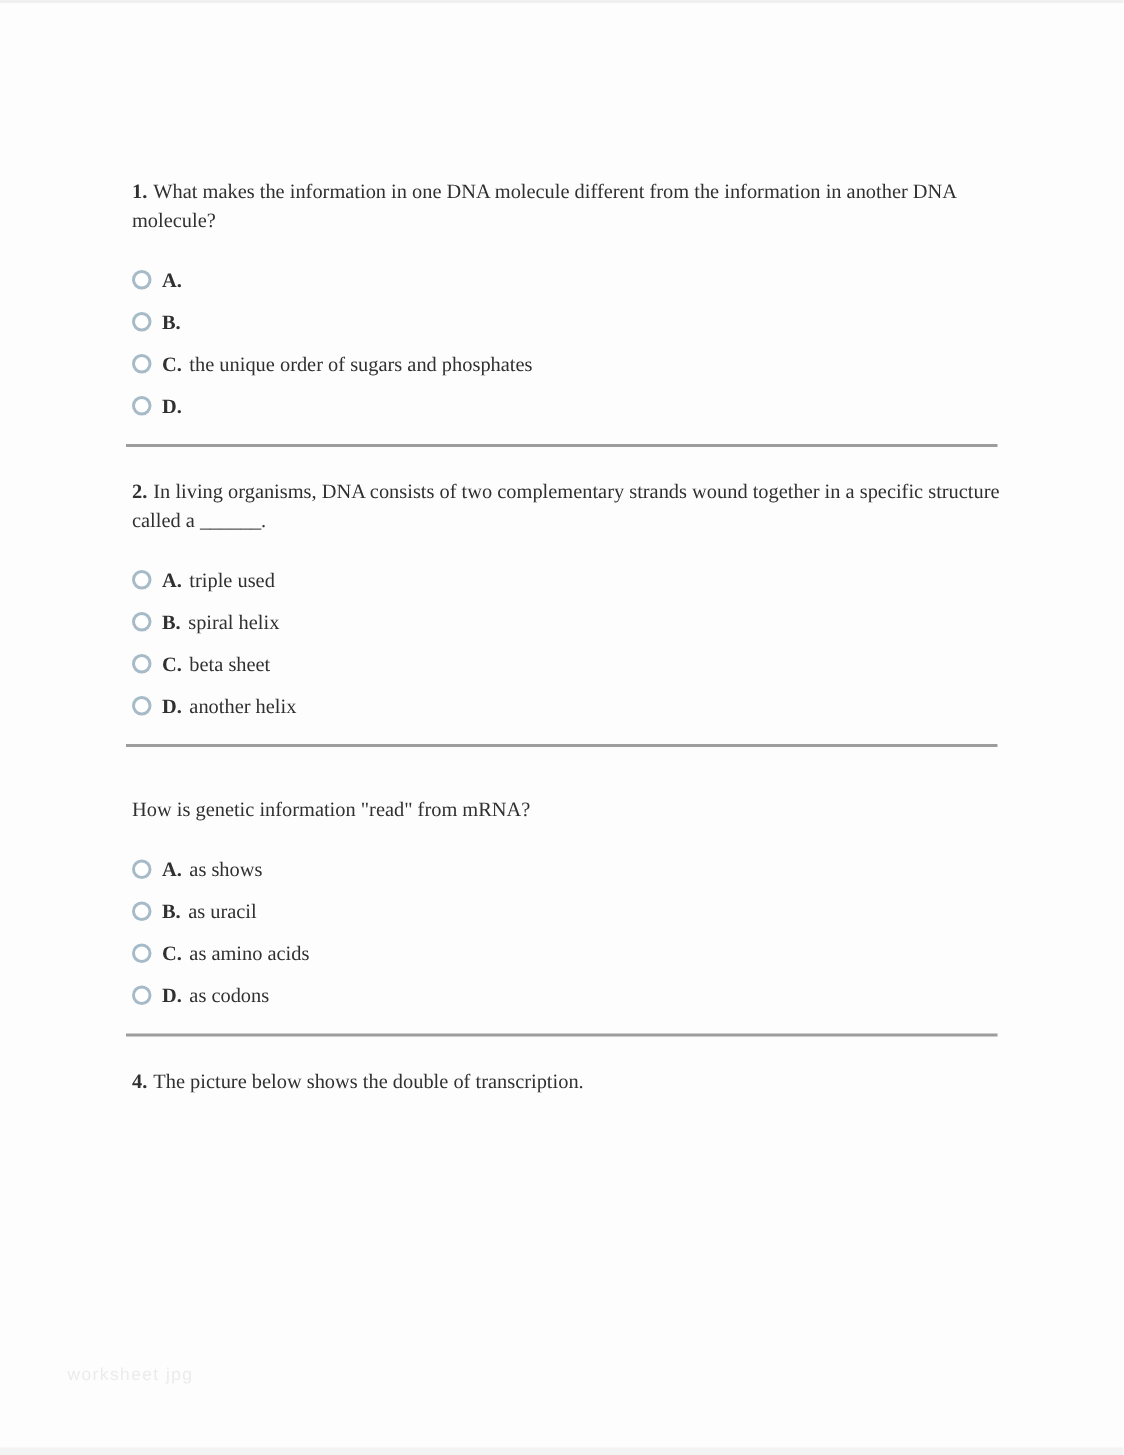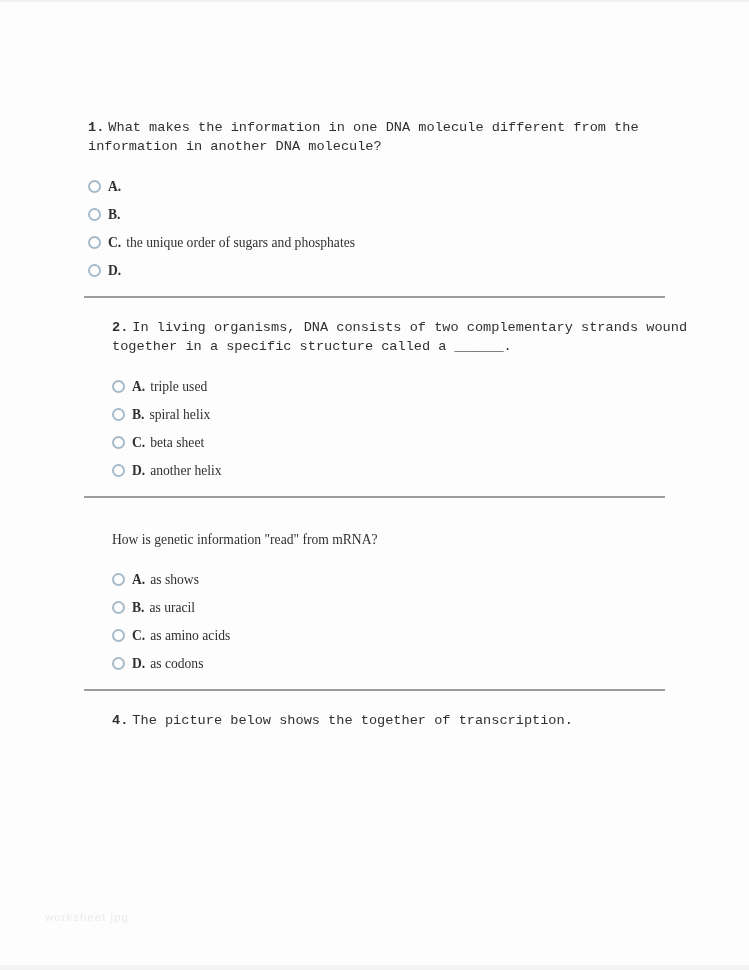--- a/index.html
+++ b/index.html
@@ -7,22 +7,22 @@
     width:749px; height:970px; margin:0; position:relative; overflow:hidden;
     background:var(--page-bg, #fdfdfd);
     color:var(--text, #303030);
     font-family:"Liberation Serif", "DejaVu Serif", serif;
     font-size:13.6px; line-height:19px;
     border-top:2px solid #f0f0f0;
     box-sizing:border-box;
   }
   .content { padding:116px 0 0 84px; }
   .q-section { width:583px; padding:0 0 16px 4px; box-sizing:border-box; }
-  .q-section.pt { padding-top:20px;margin-left:24px; }
-  .q-prompt { margin:0;font-family:Liberation Mono, monospace; }
+  .q-section.pt { padding-top:20px; }
+  .q-prompt { margin:0; }
   .q-prompt2 { margin:12px 0 0 0; }
   .q-num { font-weight:700; margin-right:4px; }
   .options { margin-top:21px; }
   .option-row { display:flex; align-items:center; margin:0 0 9px 0; }
   .option-row:last-child { margin-bottom:0; }
   .radio {
     width:9px; height:9px; flex:none; background:#ffffff;
     border:2px solid var(--radio-ring, #a6bac8);
     border-radius:50%; margin-right:7px; cursor:pointer;
   }
@@ -122,19 +122,19 @@
         <span class="radio"></span>
         <span class="opt-letter">D.</span>
         <span>as codons</span>
       </div>
     </div>
   </section>
 
   <hr class="divider">
 
   <section class="q-section pt">
-    <p class="q-prompt"><span class="q-num">4.</span><span>The picture below shows the together of transcription.</span></p>
+    <p class="q-prompt"><span class="q-num">4.</span><span>The picture below shows the double of transcription.</span></p>
   </section>
 
 </div>
 
 <div class="watermark">worksheet jpg</div>
 <div class="bottom-edge"></div>
 
 </body></html>

